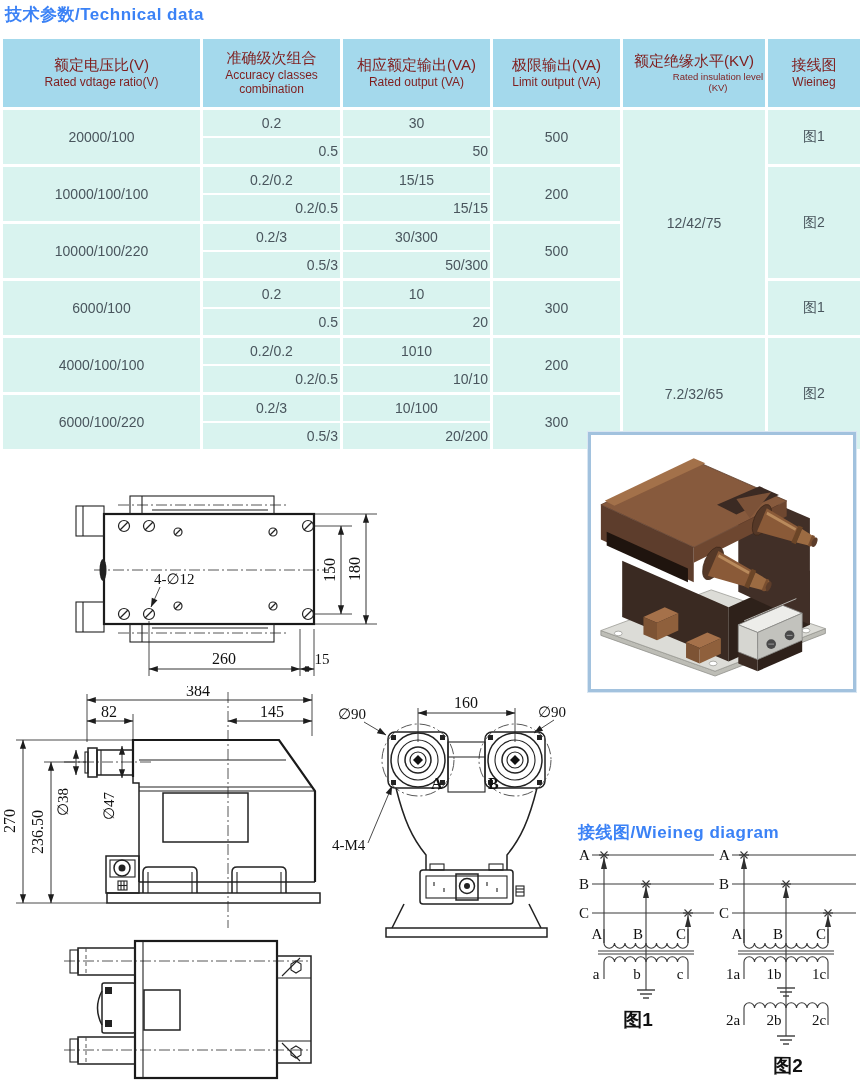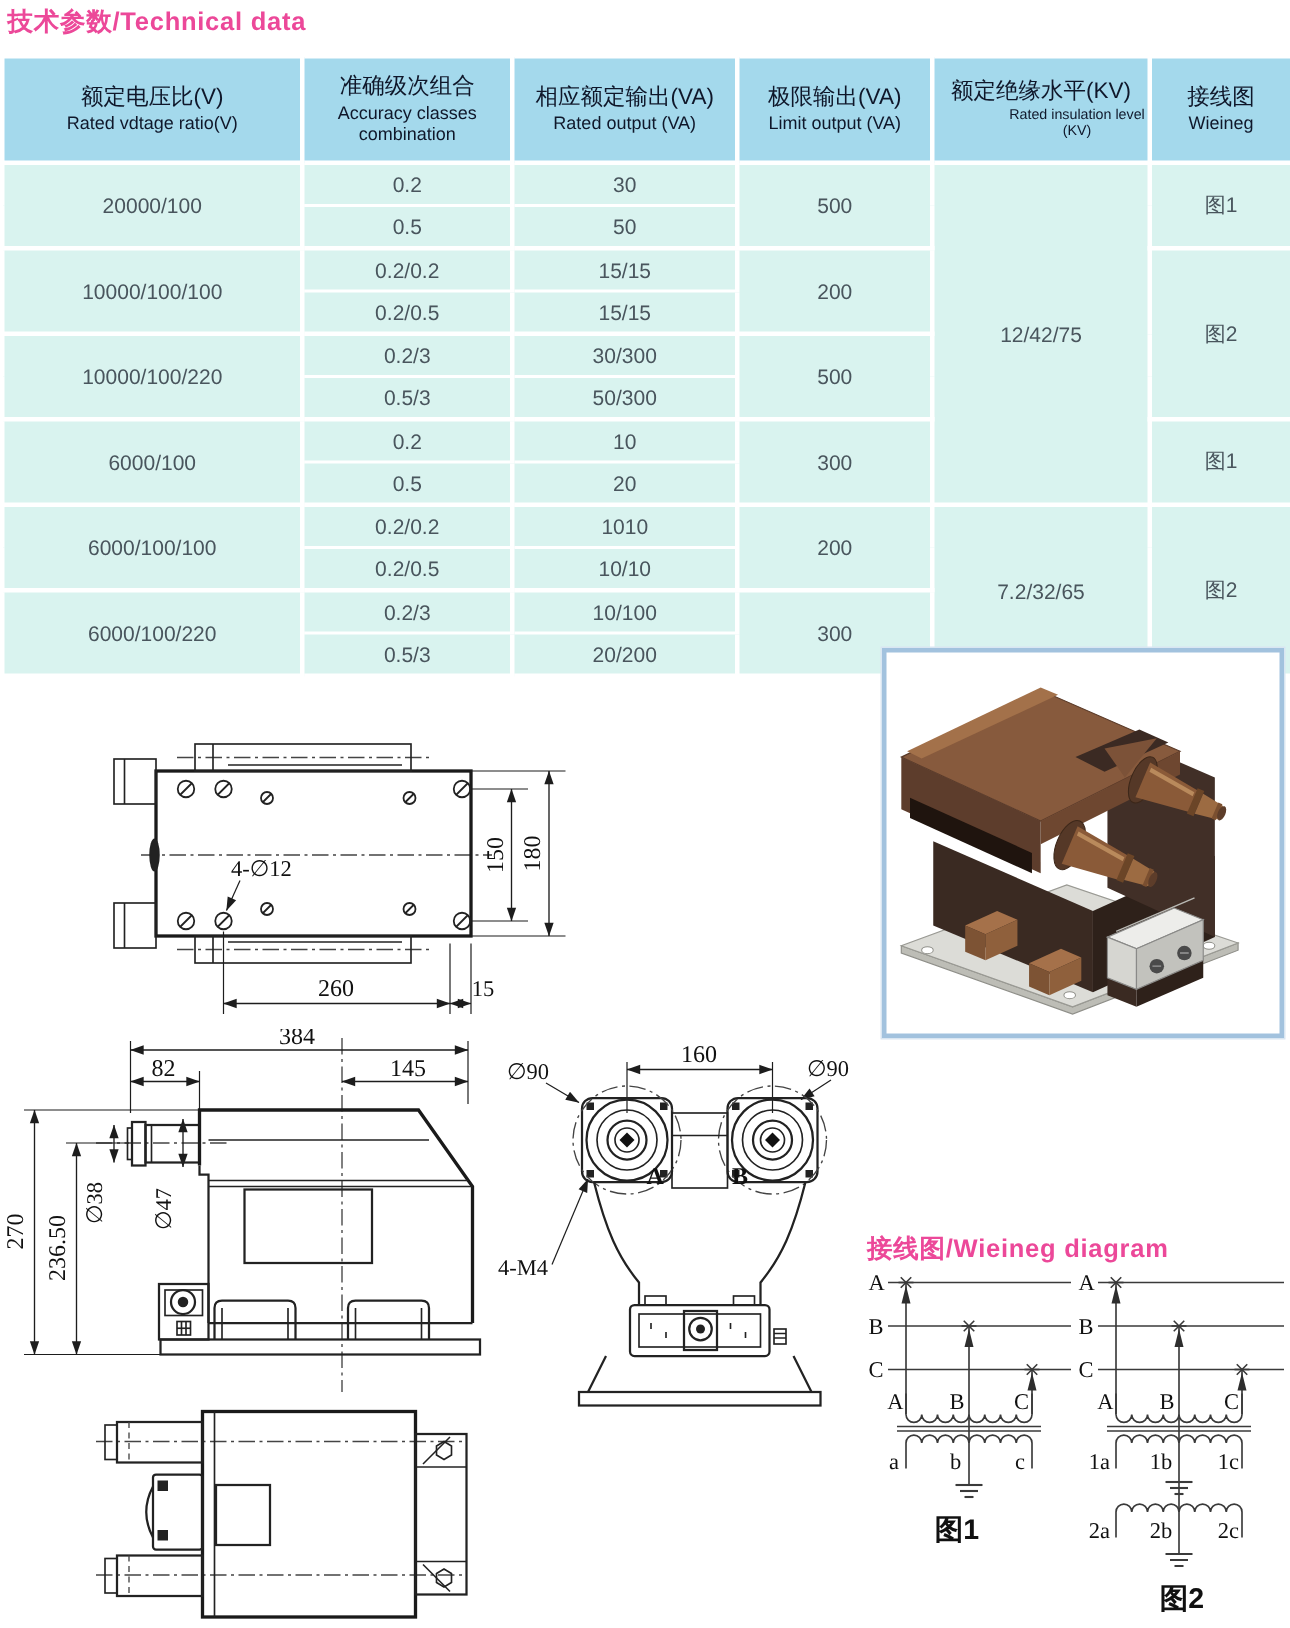--- a/index.html
+++ b/index.html
@@ -1,29 +1,29 @@
 <!DOCTYPE html>
 <html><head>
 <meta charset="utf-8">
 <style>
   html,body{margin:0;padding:0;background:#fff;}
   #canvas{position:relative;width:860px;height:1085px;background:#ffffff;overflow:hidden;
           font-family:"Liberation Sans","DejaVu Sans",sans-serif;}
-  .sec-title{position:absolute;font-size:17px;font-weight:bold;color:#ec4899;letter-spacing:.5px;white-space:nowrap;}
+  .sec-title{position:absolute;font-size:17px;font-weight:bold;color:#3b82f6;letter-spacing:.5px;white-space:nowrap;}
   
   #spec-table{position:absolute;left:0;top:36px;width:860px;border-collapse:collapse;table-layout:fixed;}
   #spec-table th{background:#a4d9ec;border:3px solid #fff;vertical-align:middle;text-align:center;
-                 font-weight:400;color:#0f172a;padding:2px 1px;height:64px;}
+                 font-weight:400;color:#7f1d1d;padding:2px 1px;height:64px;}
   #spec-table td{background:#d9f3ef;border:3px solid #fff;text-align:center;vertical-align:middle;
                  color:#49555d;font-size:14px;height:26px;padding:0 2px;}
   #spec-table .zh{font-size:15px;line-height:1.25;}
   #spec-table .en{font-size:12px;line-height:1.15;margin-top:1px;}
   #spec-table .en-sm{font-size:9.5px;padding-left:48px;}
   #spec-table td.tb{border-bottom-width:2px;}
-  #spec-table td.tt{border-top-width:2px;}
+  #spec-table td.tt{border-top-width:2px;text-align:right;}
   
   .drw{position:absolute;}
   .ln{stroke:#222;fill:none;stroke-width:1.1;}
   .thk{stroke:#1a1a1a;fill:none;stroke-width:2.2;}
   .md{stroke:#222;fill:none;stroke-width:1.5;}
   .cl{stroke:#444;fill:none;stroke-width:.9;stroke-dasharray:11 3 2 3;}
   .dsh{stroke:#444;fill:none;stroke-width:.9;stroke-dasharray:4 3;}
   .dim{stroke:#1d1d1d;fill:none;stroke-width:.9;}
   .ext{stroke:#1d1d1d;fill:none;stroke-width:.8;}
   text.dt{font:16px "Liberation Serif","DejaVu Serif",serif;fill:#111;}
@@ -124,21 +124,21 @@
       <td class="tb">0.2</td>
       <td class="tb">10</td>
       <td rowspan="2">300</td>
       <td rowspan="2">图1</td>
     </tr>
     <tr>
       <td class="tt">0.5</td>
       <td class="tt">20</td>
     </tr>
     <tr>
-      <td rowspan="2">6000/100/100</td>
+      <td rowspan="2">4000/100/100</td>
       <td class="tb">0.2/0.2</td>
       <td class="tb">1010</td>
       <td rowspan="2">200</td>
       <td rowspan="4">7.2/32/65</td>
       <td rowspan="4">图2</td>
     </tr>
     <tr>
       <td class="tt">0.2/0.5</td>
       <td class="tt">10/10</td>
     </tr>

